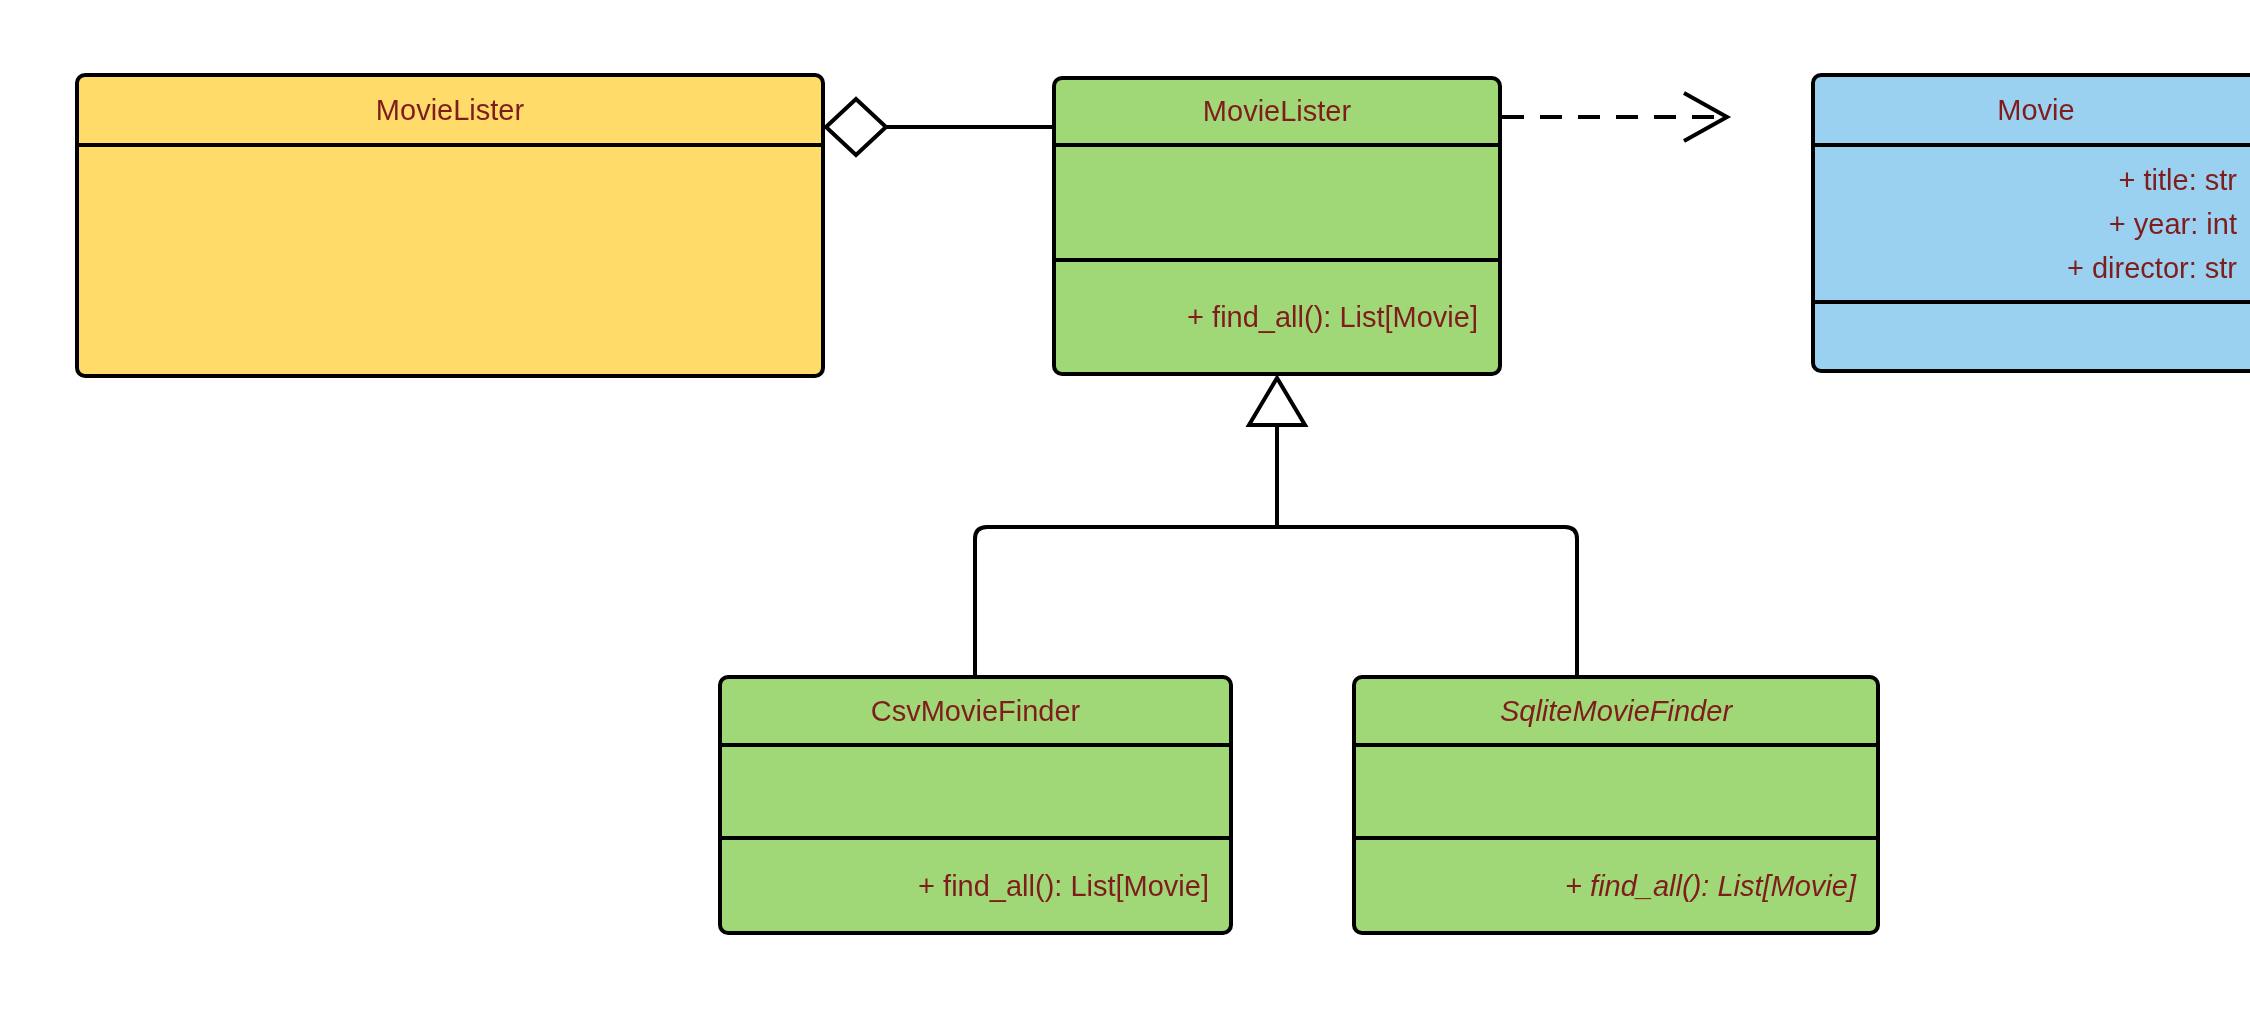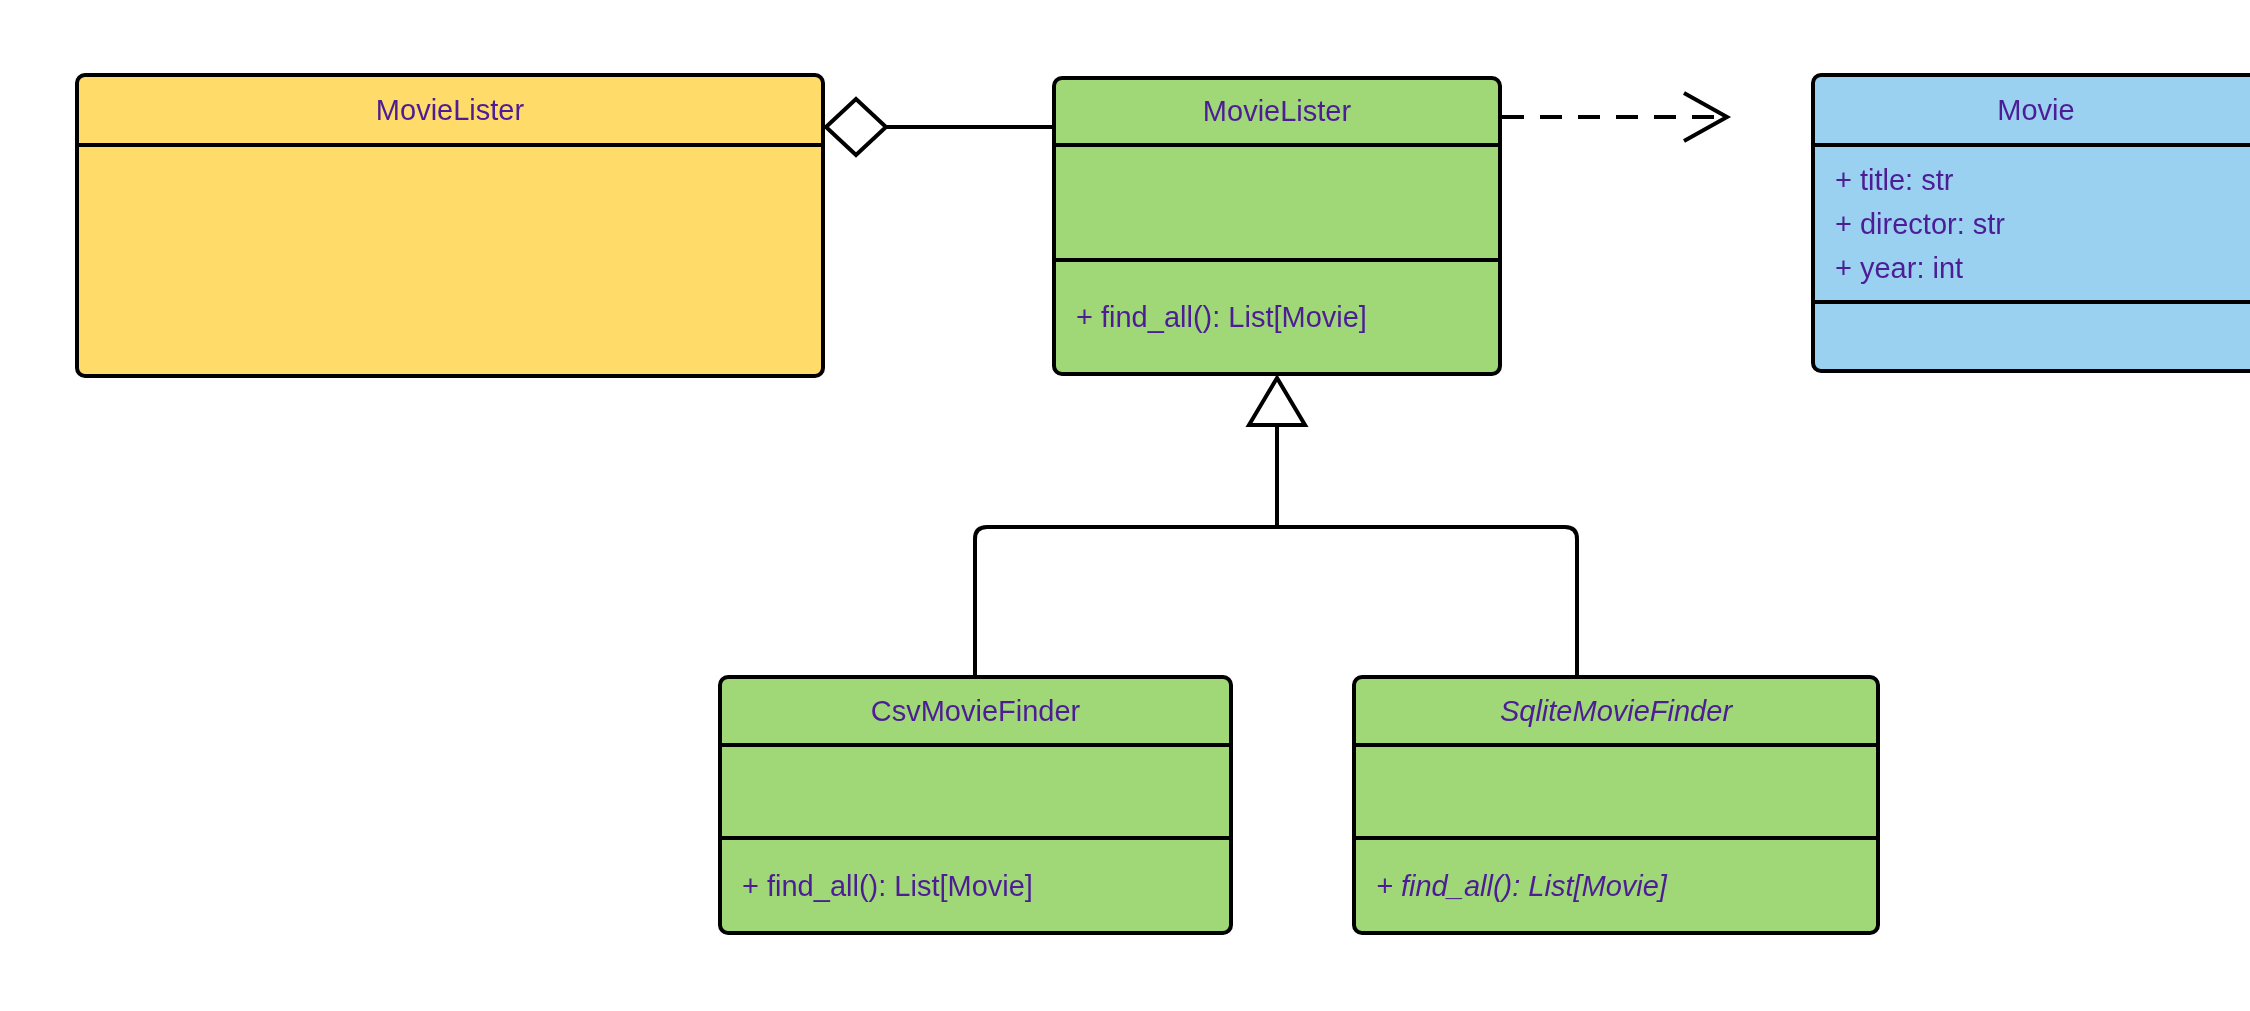--- a/index.html
+++ b/index.html
@@ -15,21 +15,21 @@
     background: #ffffff;
     overflow: hidden;
   }
   .uml-class {
     position: absolute;
     box-sizing: border-box;
     border: 4px solid #000000;
     border-radius: 10px;
     display: flex;
     flex-direction: column;
-    color: #4c1d95;
+    color: #7f1d1d;
   }
   .c-title {
     flex: 0 0 auto;
     display: flex;
     align-items: center;
     justify-content: center;
     font-size: 29px;
     white-space: nowrap;
   }
   .c-attrs, .c-methods {
@@ -39,20 +39,21 @@
     flex-direction: column;
     justify-content: center;
     padding: 0 20px;
     box-sizing: border-box;
   }
   .c-last { flex: 1 1 auto; }
   .member-row {
     font-size: 29px;
     line-height: 44px;
     white-space: nowrap;
+    text-align: right;
   }
   .fill-yellow { background: #FFDB69; }
   .fill-green  { background: #A0D878; }
   .fill-blue   { background: #9AD1F0; }
   #connector-layer {
     position: absolute;
     left: 0; top: 0;
     width: 2250px;
     height: 1011px;
     pointer-events: none;
@@ -74,22 +75,22 @@
     <div class="c-attrs" style="height:115px;"></div>
     <div class="c-methods c-last">
       <div class="member-row">+ find_all(): List[Movie]</div>
     </div>
   </div>
 
   <div class="uml-class fill-blue" style="left: 1811px; top: 73px; width: 450px; height: 300px; background-color: rgb(154, 209, 240);">
     <div class="c-title" style="height:66px;">Movie</div>
     <div class="c-attrs" style="height:157px;">
       <div class="member-row">+ title: str</div>
+      <div class="member-row">+ year: int</div>
       <div class="member-row">+ director: str</div>
-      <div class="member-row">+ year: int</div>
     </div>
     <div class="c-methods c-last"></div>
   </div>
 
   <div class="uml-class fill-green" style="left: 718px; top: 675px; width: 515px; height: 260px; background-color: rgb(160, 216, 120);">
     <div class="c-title" style="height:64px;">CsvMovieFinder</div>
     <div class="c-attrs" style="height:93px;"></div>
     <div class="c-methods c-last">
       <div class="member-row">+ find_all(): List[Movie]</div>
     </div>

